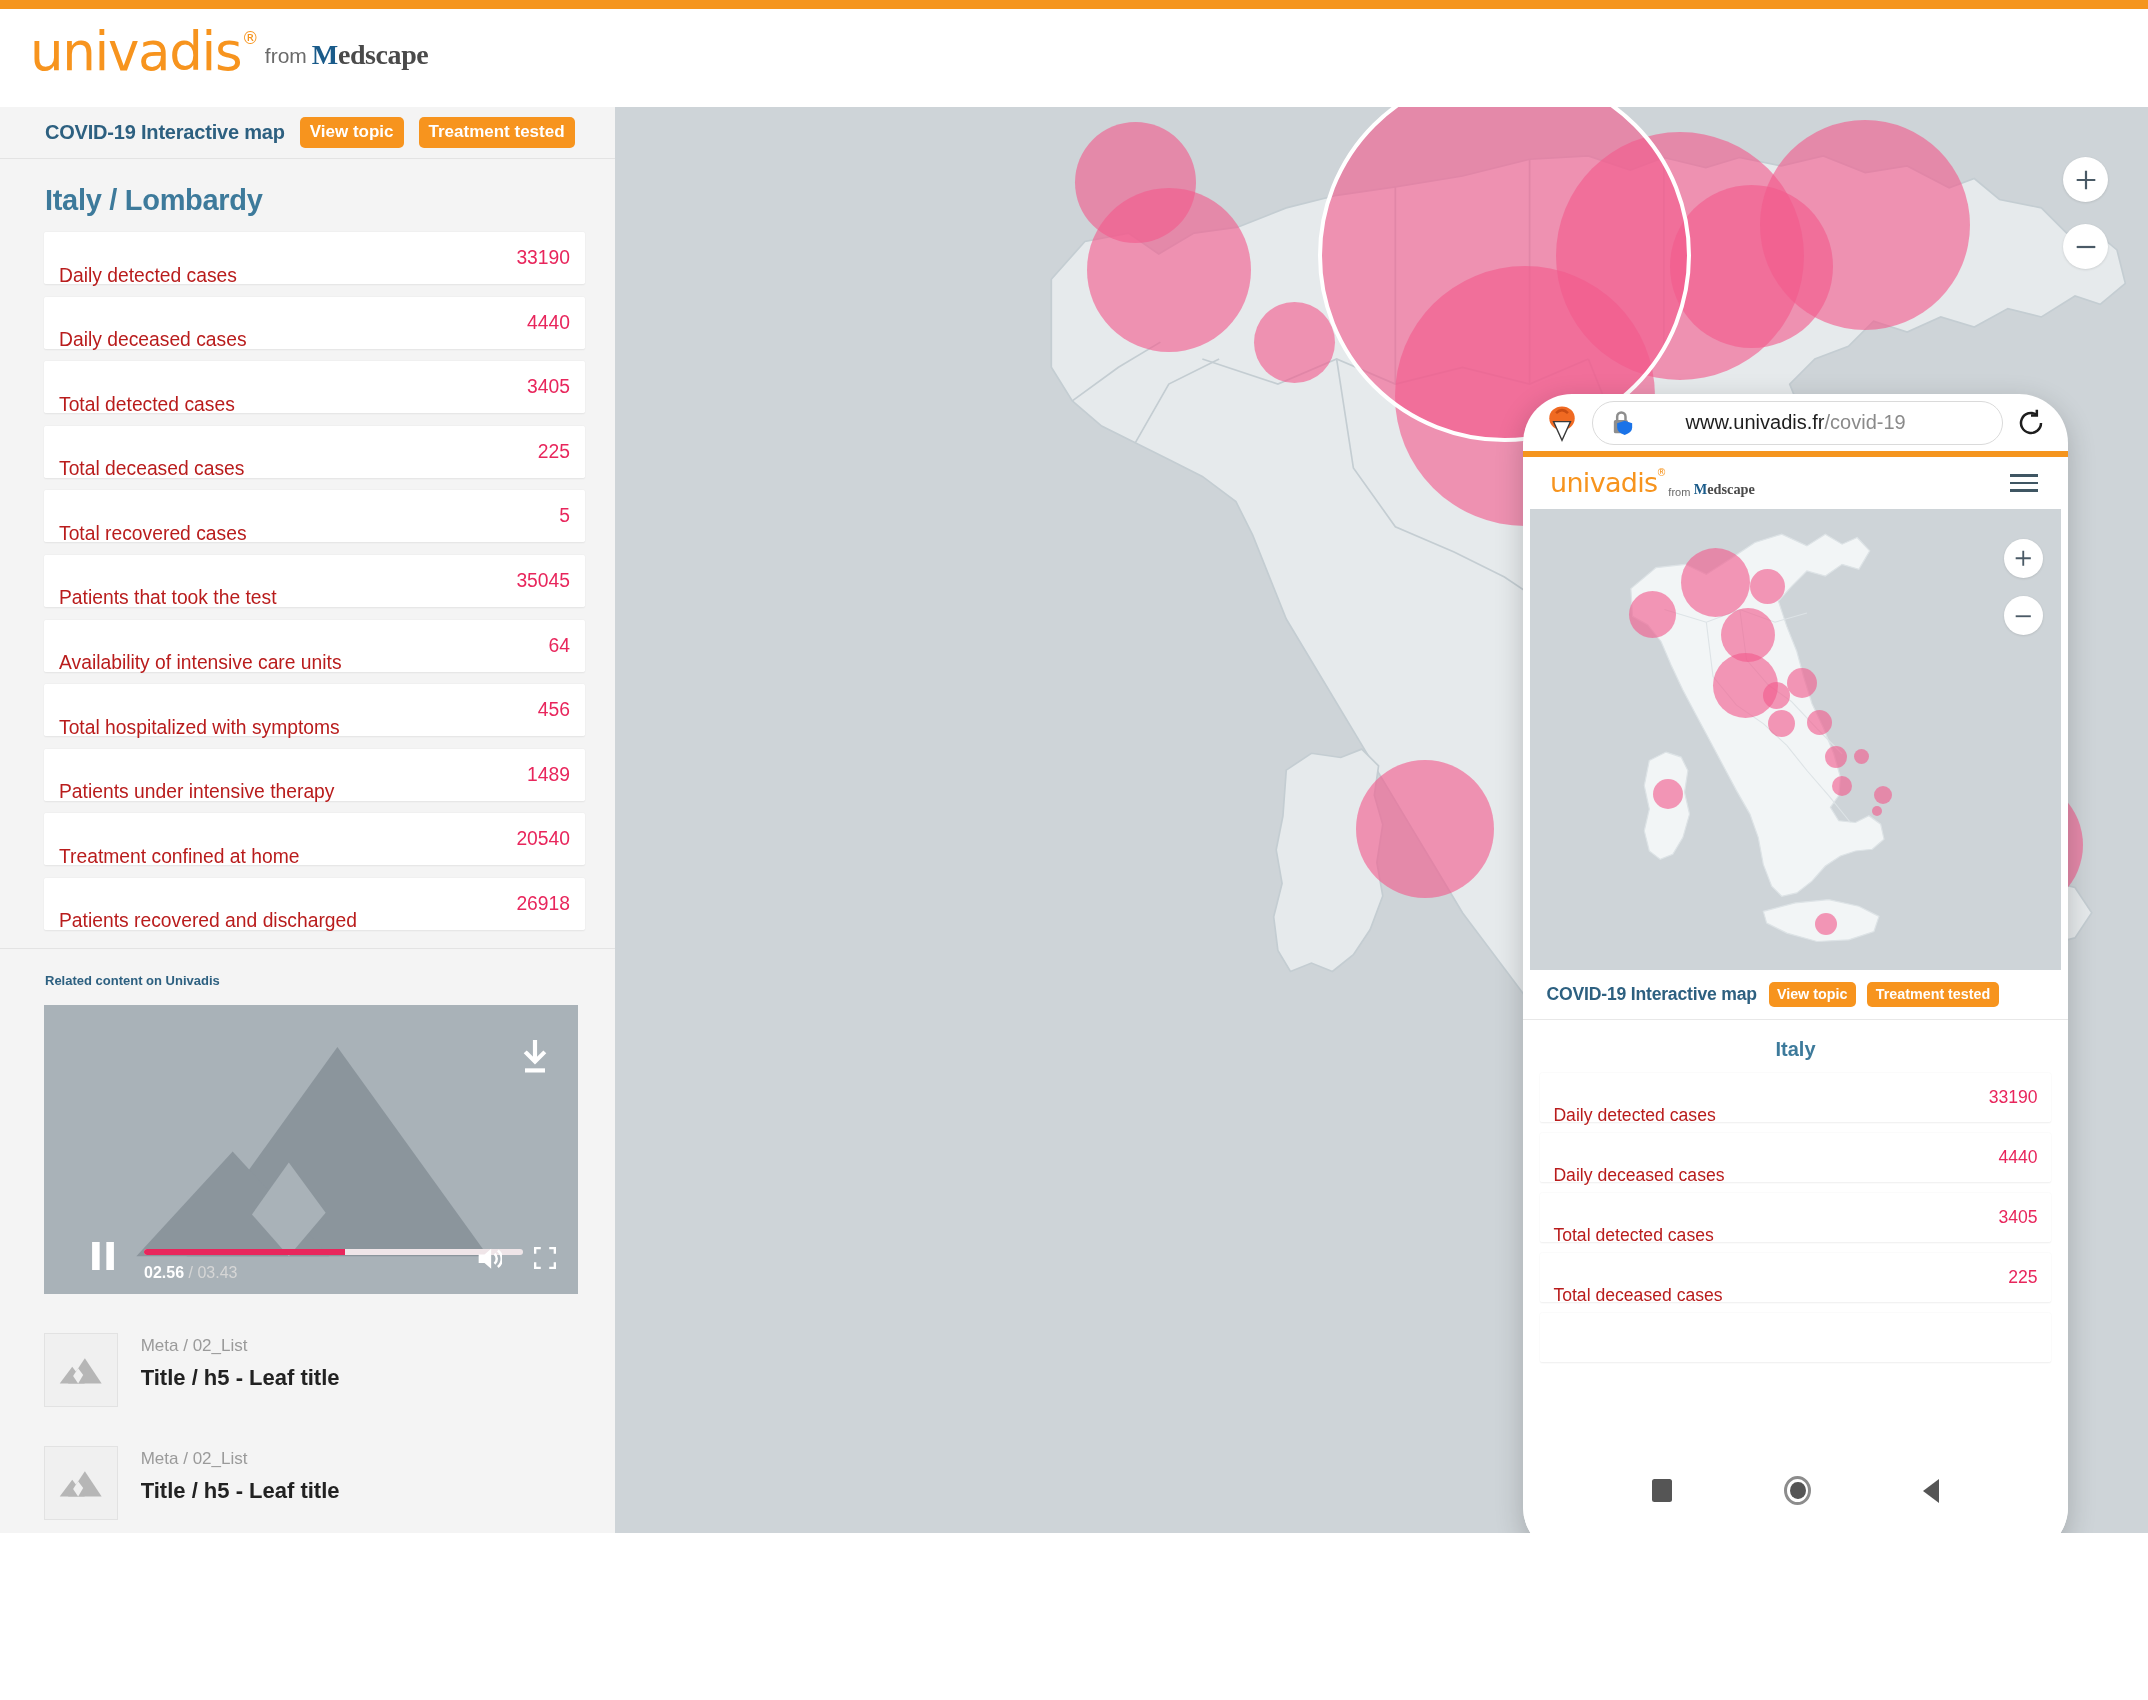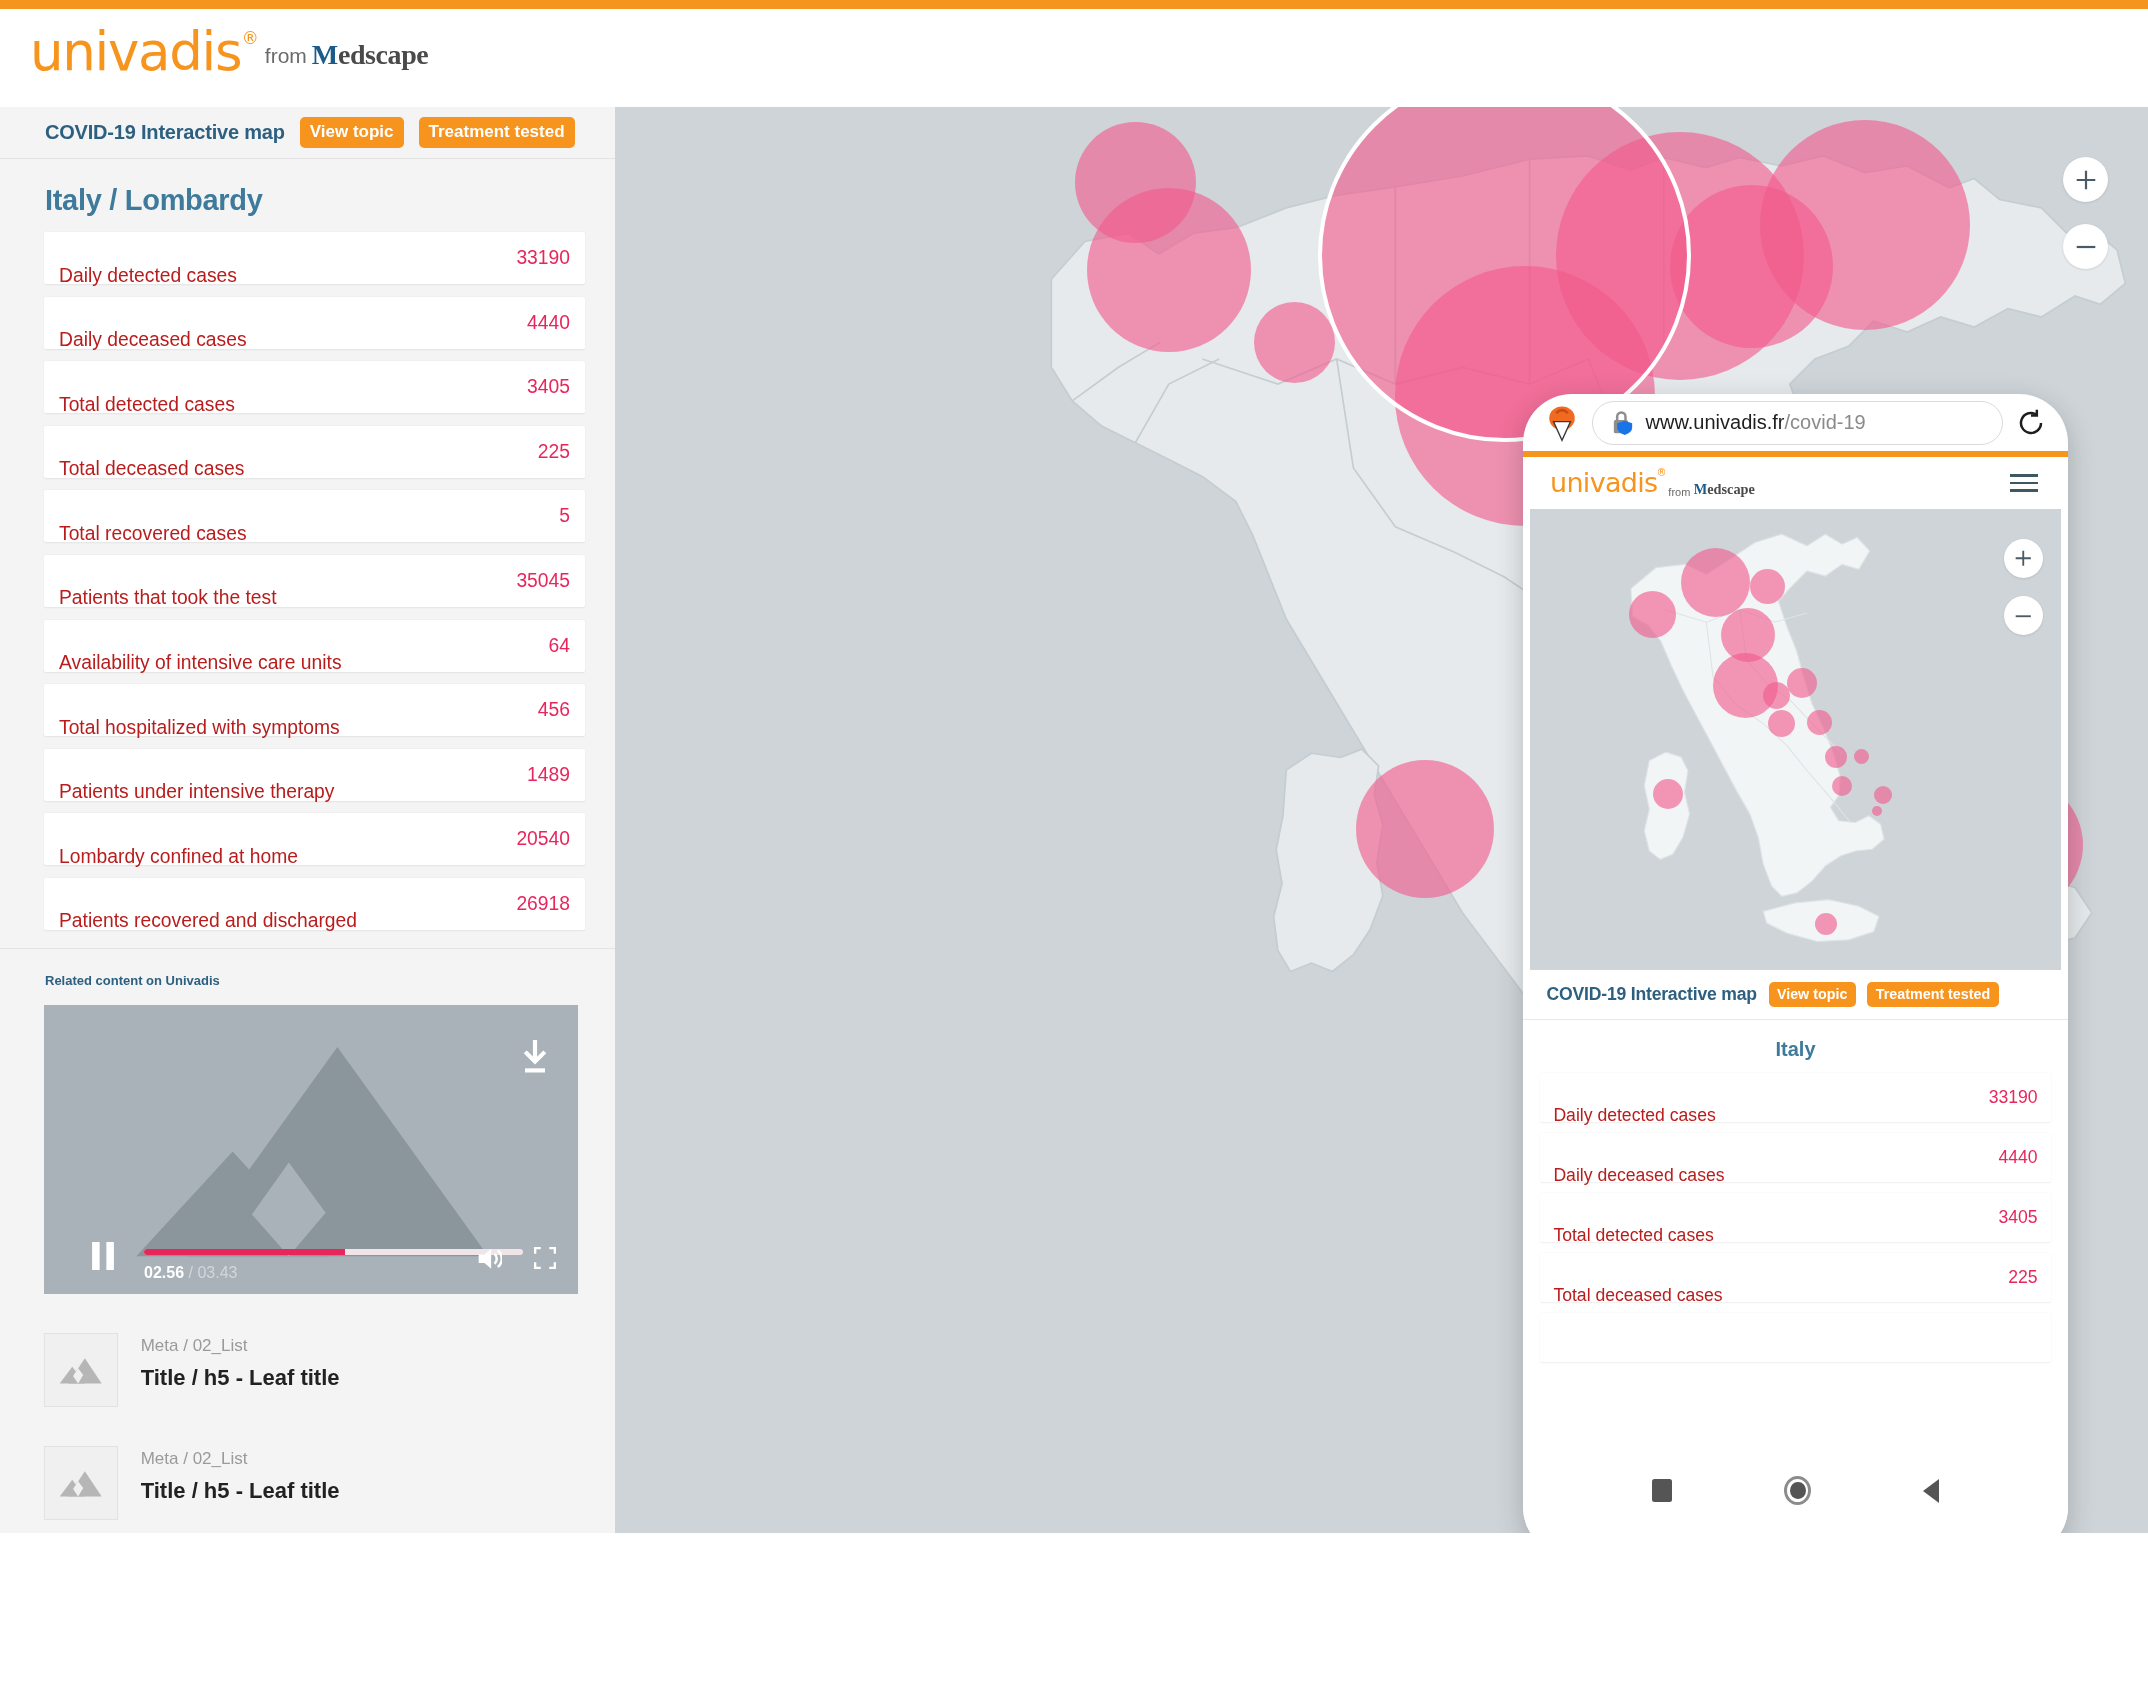--- a/index.html
+++ b/index.html
@@ -186,20 +186,21 @@
     color:#2c2c2c; line-height:1.25;
   }
   .urlbar{
     position:relative; height:57px; display:flex; align-items:center;
     padding:0 22px;
   }
   .url-input{
     flex:1; height:44px; border:0.8px solid #dadada; border-radius:22.7px;
     display:flex; align-items:center; padding-left:18.5px; margin:0 13.4px;
     background:#fff;
+    gap:40px;
   }
   .url-text{ font-size:20px; color:#1e1e1e; margin-left:11.7px; }
   .url-text .path{ color:#8a8a8a; }
   .phone-orange{ height:5.9px; background:#f5951e; }
   .phone-logo-row{
     height:52px; display:flex; align-items:center; justify-content:space-between;
     padding:0 30px 0 27px;
   }
   .plogo-univadis{
     font-family:"DejaVu Sans", sans-serif;
@@ -312,21 +313,21 @@
     </div>
     <div class="stat-row">
       <span class="stat-label">Total  hospitalized with symptoms</span>
       <span class="stat-value">456</span>
     </div>
     <div class="stat-row">
       <span class="stat-label">Patients under intensive therapy</span>
       <span class="stat-value">1489</span>
     </div>
     <div class="stat-row">
-      <span class="stat-label">Lombardy confined at home</span>
+      <span class="stat-label">Treatment confined at home</span>
       <span class="stat-value">20540</span>
     </div>
     <div class="stat-row">
       <span class="stat-label">Patients recovered and discharged</span>
       <span class="stat-value">26918</span>
     </div>
   </div>
 
   <div class="related-sep"></div>
   <div class="related-title">Related content on Univadis</div>

